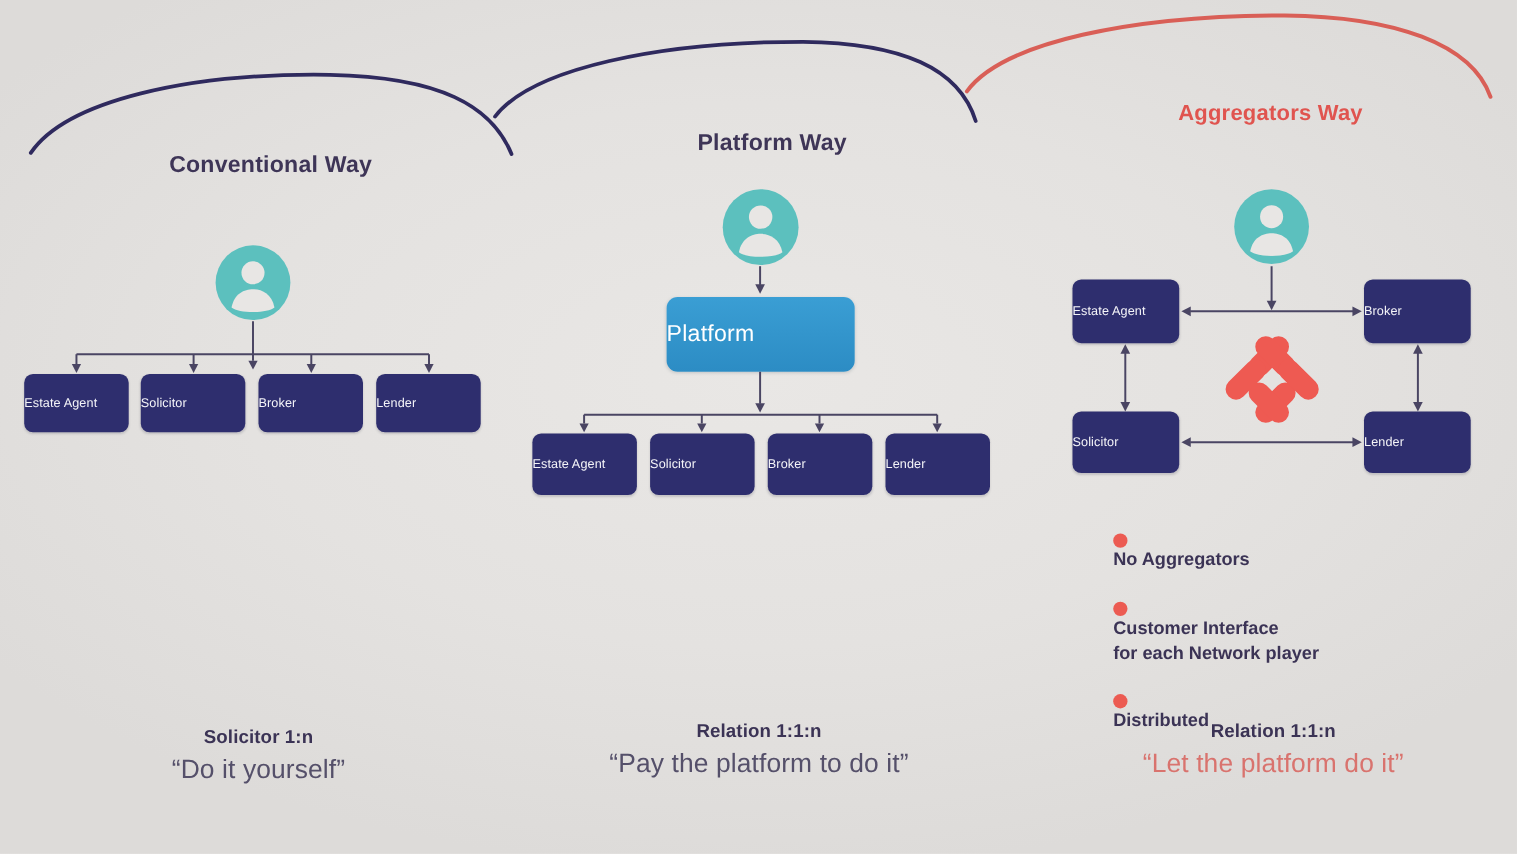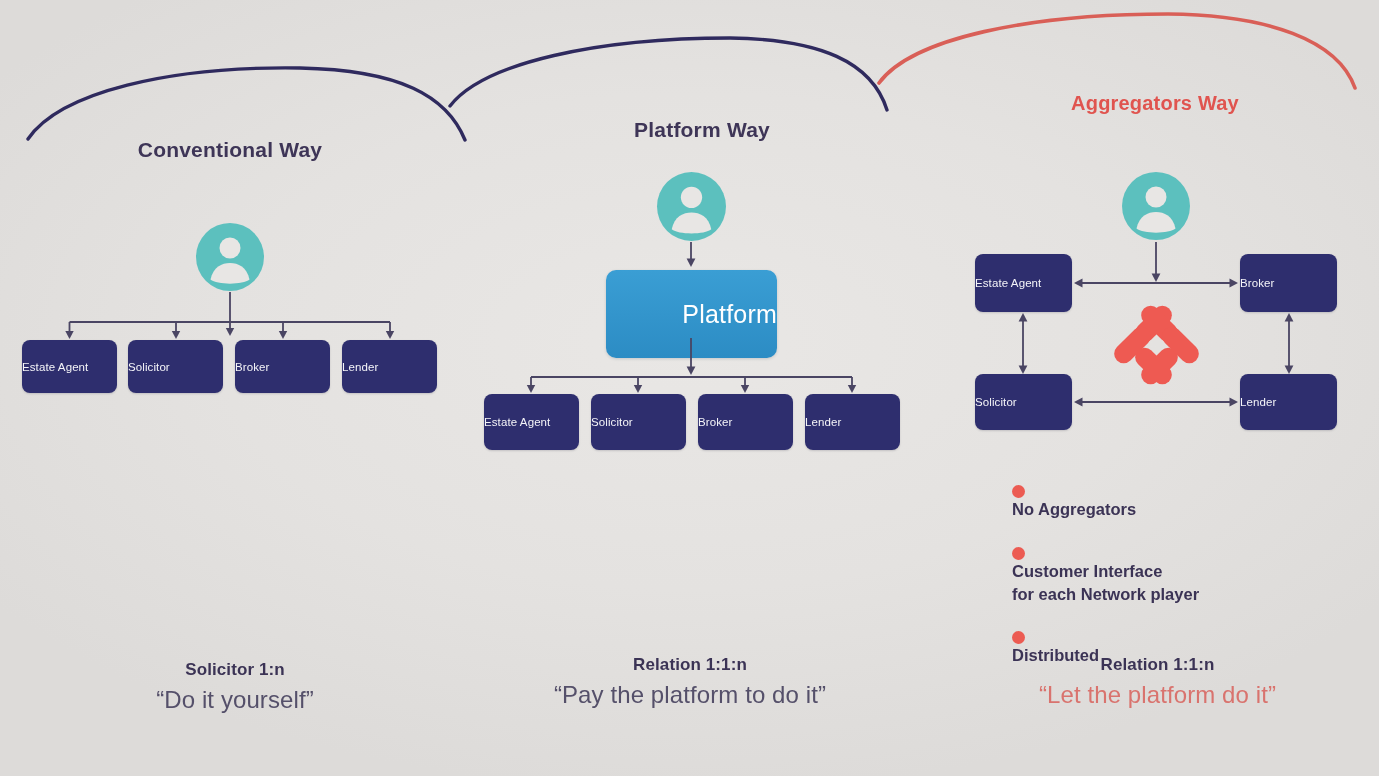--- a/index.html
+++ b/index.html
@@ -29,21 +29,21 @@
 
   
   .col-title {
     position: absolute;
     font-weight: bold;
     font-size: 21px;
     letter-spacing: .2px;
     white-space: nowrap;
     text-align: center;
   }
-  #title-conventional { left: 0;   top: 138px; width: 460px; color: #3e3557; }
+  #title-conventional { left: 16px;   top: 138px; width: 460px; color: #3e3557; }
   #title-platform     { left: 476px; top: 118px; width: 452px; color: #3e3557; }
   #title-distributed  { left: 940px; top: 92px;  width: 430px; color: #e0544f; font-size: 20px; }
 
   
   .avatar { position: absolute; }
   .avatar svg { display: block; }
 
   
   .role-box {
     position: absolute;
@@ -55,28 +55,28 @@
     justify-content: flex-start;
     font-size: 11.5px;
     letter-spacing: .1px;
     box-shadow: 0 1px 2px rgba(40,40,60,.18);
   }
 
   
   #platform-box {
     position: absolute;
     left: 606px; top: 270px;
-    width: 171px; height: 88px;
+    width: 171px; height: 68px;
     background: linear-gradient(180deg,#3a9ed4 0%, #2c8cc4 100%);
     border-radius: 10px;
     color: #ffffff;
     display: flex;
     align-items: center;
-    justify-content: flex-end;
-    font-size: 25px;
+    justify-content: flex-start;
+    font-size: 21px;
     letter-spacing: .2px;
     box-shadow: 0 1px 3px rgba(40,60,80,.18);
   }
 
   
   .conn {
     position: absolute;
     left: 0; top: 0;
     width: 1379px; height: 776px;
     pointer-events: none;

